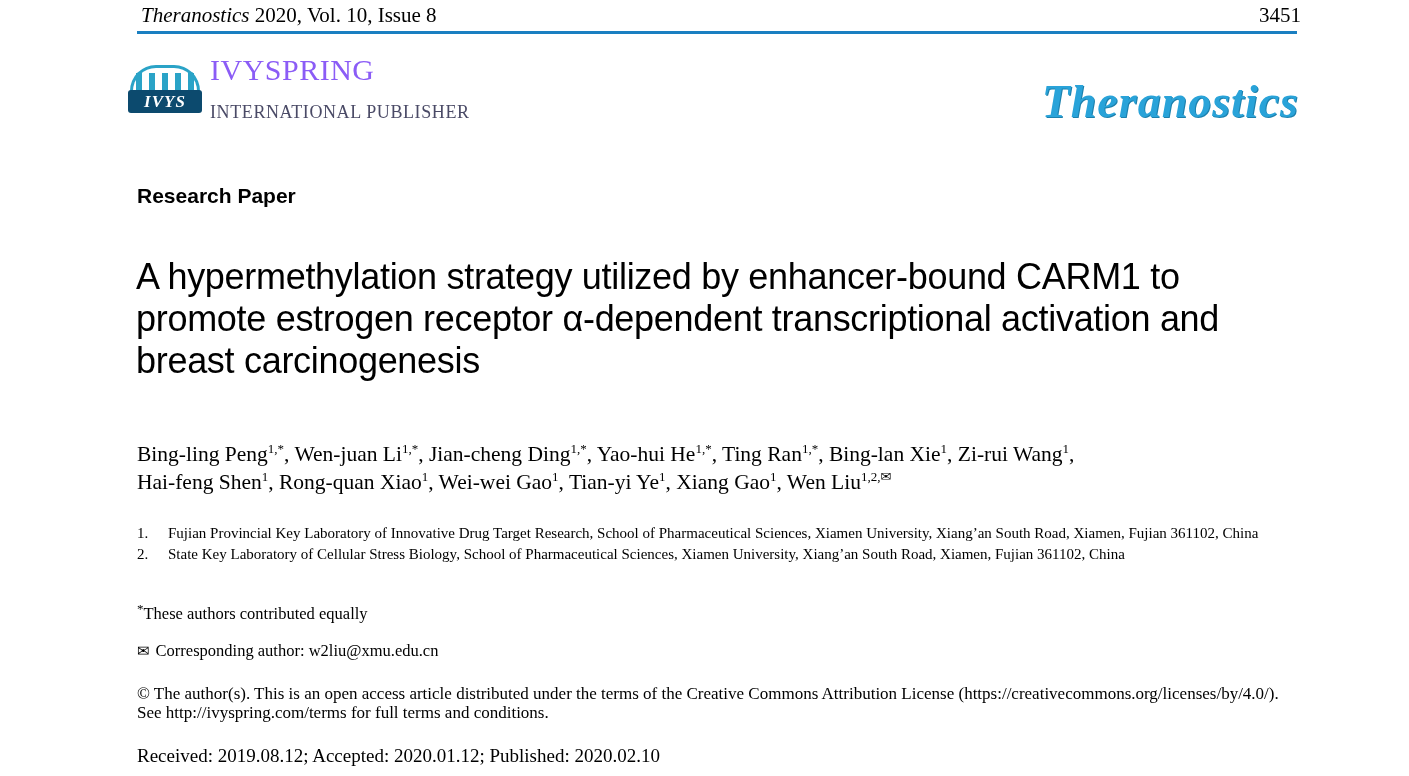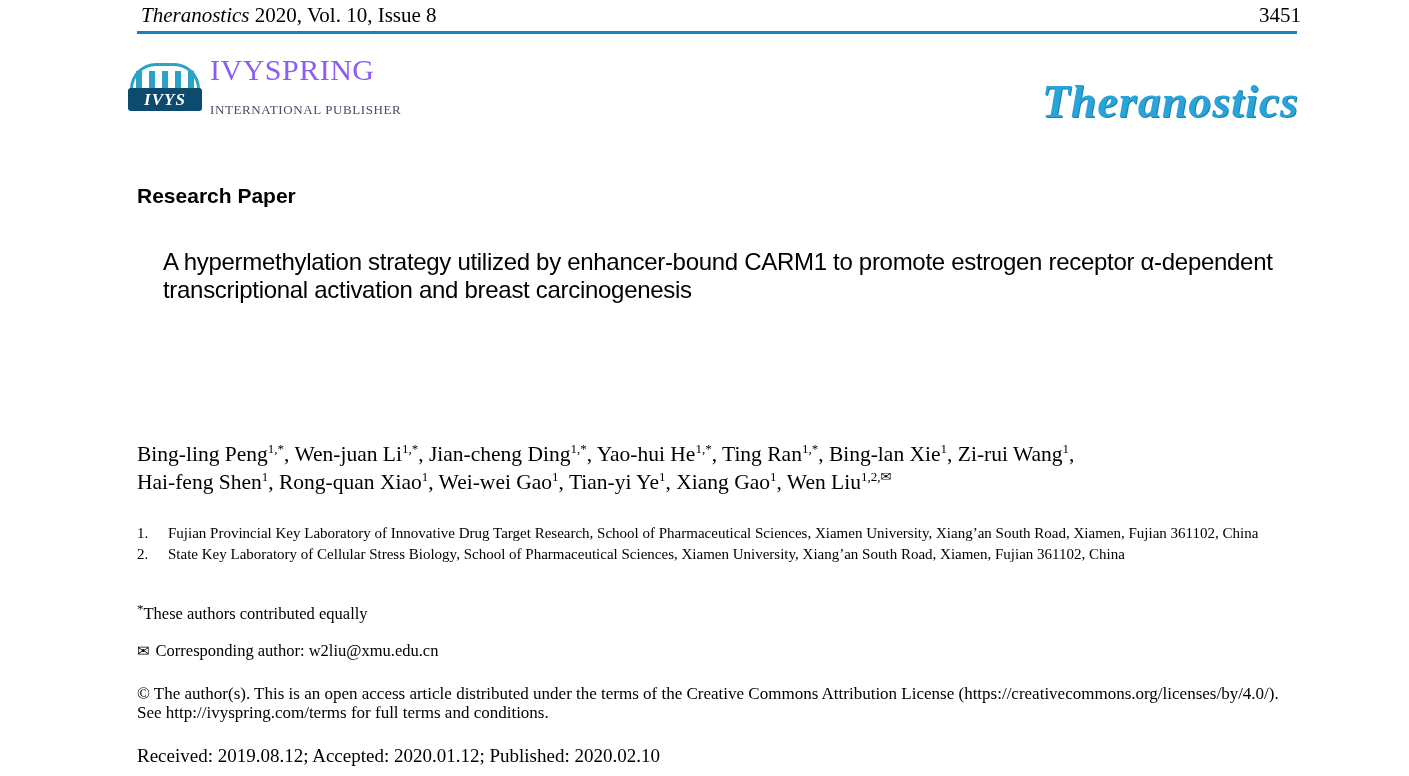--- a/index.html
+++ b/index.html
@@ -117,21 +117,21 @@
     line-height: 1;
   }
   .pub-name {
     font-family: "Liberation Serif", serif;
     font-size: 30px;
     letter-spacing: 0.5px;
     color: #8b5cf6;
   }
   .pub-sub {
     font-family: "Liberation Serif", serif;
-    font-size: 13px;
+    font-size: 18px;
     letter-spacing: 0.6px;
     color: #4a4a66;
     margin-top: 18px;
   }
 
   
   .journal-mark {
     position: absolute;
     right: 110px;
     top: 78px;
@@ -161,25 +161,24 @@
     font-weight: bold;
     font-family: "Liberation Sans", sans-serif;
   }
 
   .title {
     position: absolute;
     left: 136px;
     top: 232px;
     width: 1175px;
     font-family: "Liberation Sans", sans-serif;
-    font-size: 24px;
+    font-size: 36px;
     line-height: 1.17;
     font-weight: normal;
     letter-spacing: -0.3px;
-    margin-left: 27px;
   }
 
   .authors {
     position: absolute;
     left: 137px;
     top: 440px;
     width: 1165px;
     font-size: 21.5px;
     line-height: 28px;
     font-family: Liberation Serif, serif;

